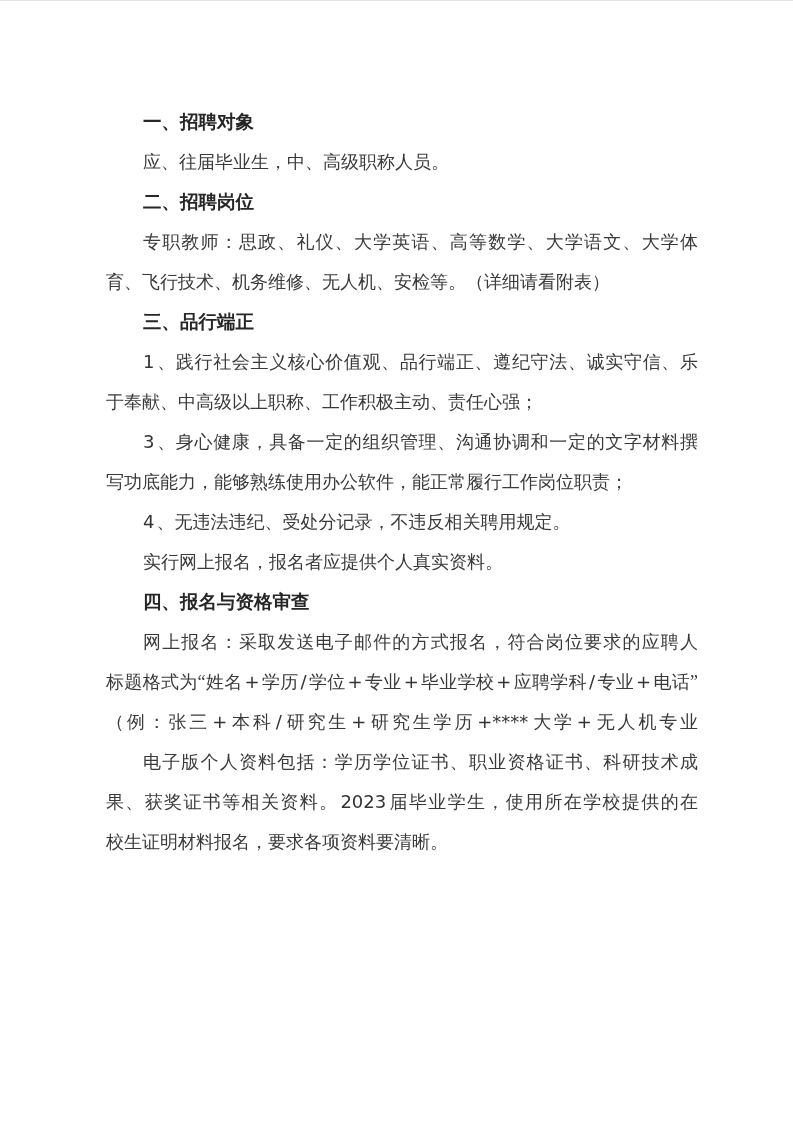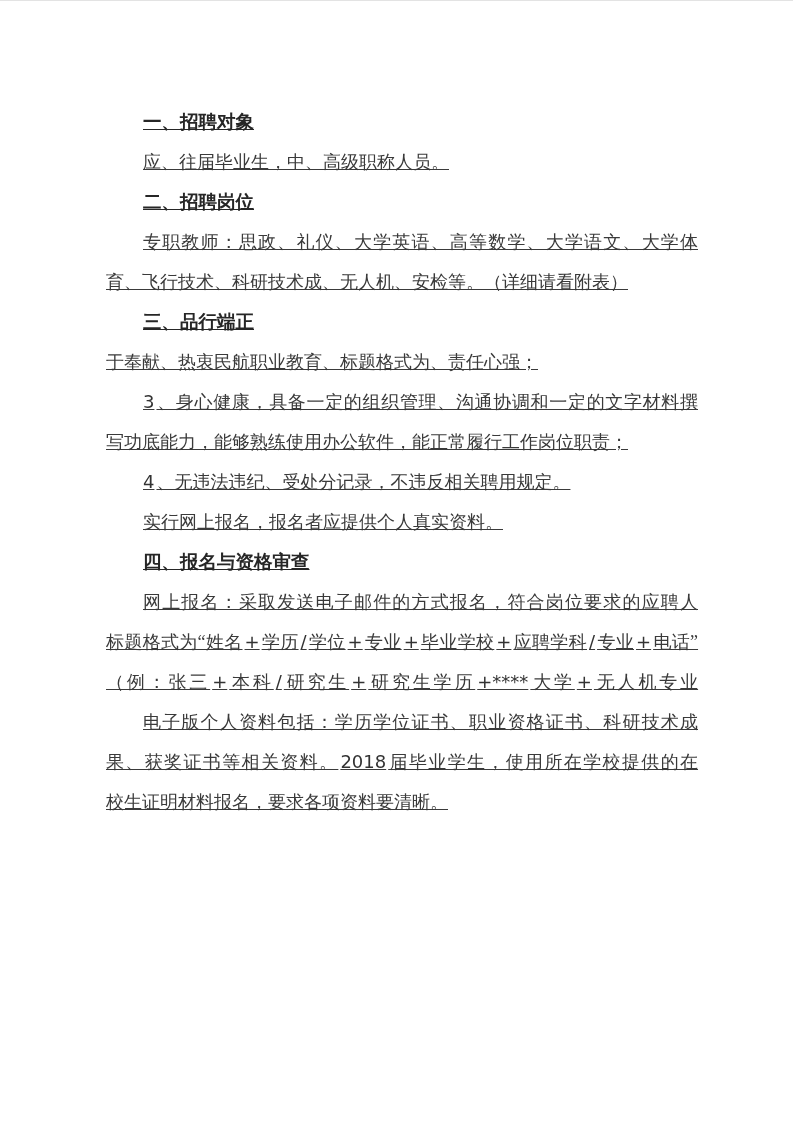--- a/index.html
+++ b/index.html
@@ -18,21 +18,20 @@
     left: 106px; top: 102px; width: 592px;
   }
   .line {
     font-family: "Liberation Serif", "DejaVu Serif", serif;
     font-size: 18px;
     line-height: 40px;
     color: #3a3a3a;
     text-align: justify;
     text-justify: inter-character;
     min-height: 40px;
-    text-decoration: underline;
   }
   .line.first, .line.heading { text-indent: 37px; }
   .line.full { text-align-last: justify; }
   .line.heading {
     font-family: "Liberation Sans", "DejaVu Sans", sans-serif;
     font-weight: 700;
     font-size: 18.5px;
     color: #262626;
     text-align-last: left;
   }
@@ -46,28 +45,29 @@
 </head>
 <body>
 
 <div class="top-edge"></div>
 <div class="doc">
   <div id="doc-body">
       <div class="line heading"><span>一、招聘对象</span></div>
       <div class="line first"><span>应、往届毕业生，中、高级职称人员。</span></div>
       <div class="line heading"><span>二、招聘岗位</span></div>
       <div class="line first full"><span>专职教师：思政、礼仪、大学英语、高等数学、大学语文、大学体</span></div>
-      <div class="line cont"><span>育、飞行技术、科研技术成、无人机、安检等。（详细请看附表）</span></div>
+      <div class="line cont"><span>育、飞行技术、机务维修、无人机、安检等。（详细请看附表）</span></div>
       <div class="line heading"><span>三、品行端正</span></div>
-      <div class="line cont"><span>于奉献、热衷民航职业教育、标题格式为、责任心强；</span></div>
+      <div class="line first full"><span class="latin">1</span><span>、践行社会主义核心价值观、品行端正、遵纪守法、诚实守信、乐</span></div>
+      <div class="line cont"><span>于奉献、中高级以上职称、工作积极主动、责任心强；</span></div>
       <div class="line first full"><span class="latin">3</span><span>、身心健康，具备一定的组织管理、沟通协调和一定的文字材料撰</span></div>
       <div class="line cont"><span>写功底能力，能够熟练使用办公软件，能正常履行工作岗位职责；</span></div>
       <div class="line first"><span class="latin">4</span><span>、无违法违纪、受处分记录，不违反相关聘用规定。</span></div>
       <div class="line first"><span>实行网上报名，报名者应提供个人真实资料。</span></div>
       <div class="line heading"><span>四、报名与资格审查</span></div>
       <div class="line first full"><span>网上报名：采取发送电子邮件的方式报名，符合岗位要求的应聘人</span></div>
       <div class="line cont full"><span>标题格式为“姓名</span><span class="latin">+</span><span>学历</span><span class="latin">/</span><span>学位</span><span class="latin">+</span><span>专业</span><span class="latin">+</span><span>毕业学校</span><span class="latin">+</span><span>应聘学科</span><span class="latin">/</span><span>专业</span><span class="latin">+</span><span>电话”</span></div>
       <div class="line cont full"><span>（例：张三</span><span class="latin">+</span><span>本科</span><span class="latin">/</span><span>研究生</span><span class="latin">+</span><span>研究生学历</span><span class="latin">+****</span><span>大学</span><span class="latin">+</span><span>无人机专业</span></div>
       <div class="line first full"><span>电子版个人资料包括：学历学位证书、职业资格证书、科研技术成</span></div>
-      <div class="line cont full"><span>果、获奖证书等相关资料。</span><span class="latin">2018</span><span>届毕业学生，使用所在学校提供的在</span></div>
+      <div class="line cont full"><span>果、获奖证书等相关资料。</span><span class="latin">2023</span><span>届毕业学生，使用所在学校提供的在</span></div>
       <div class="line cont"><span>校生证明材料报名，要求各项资料要清晰。</span></div>
     </div>
 </div>
 
 </body></html>

